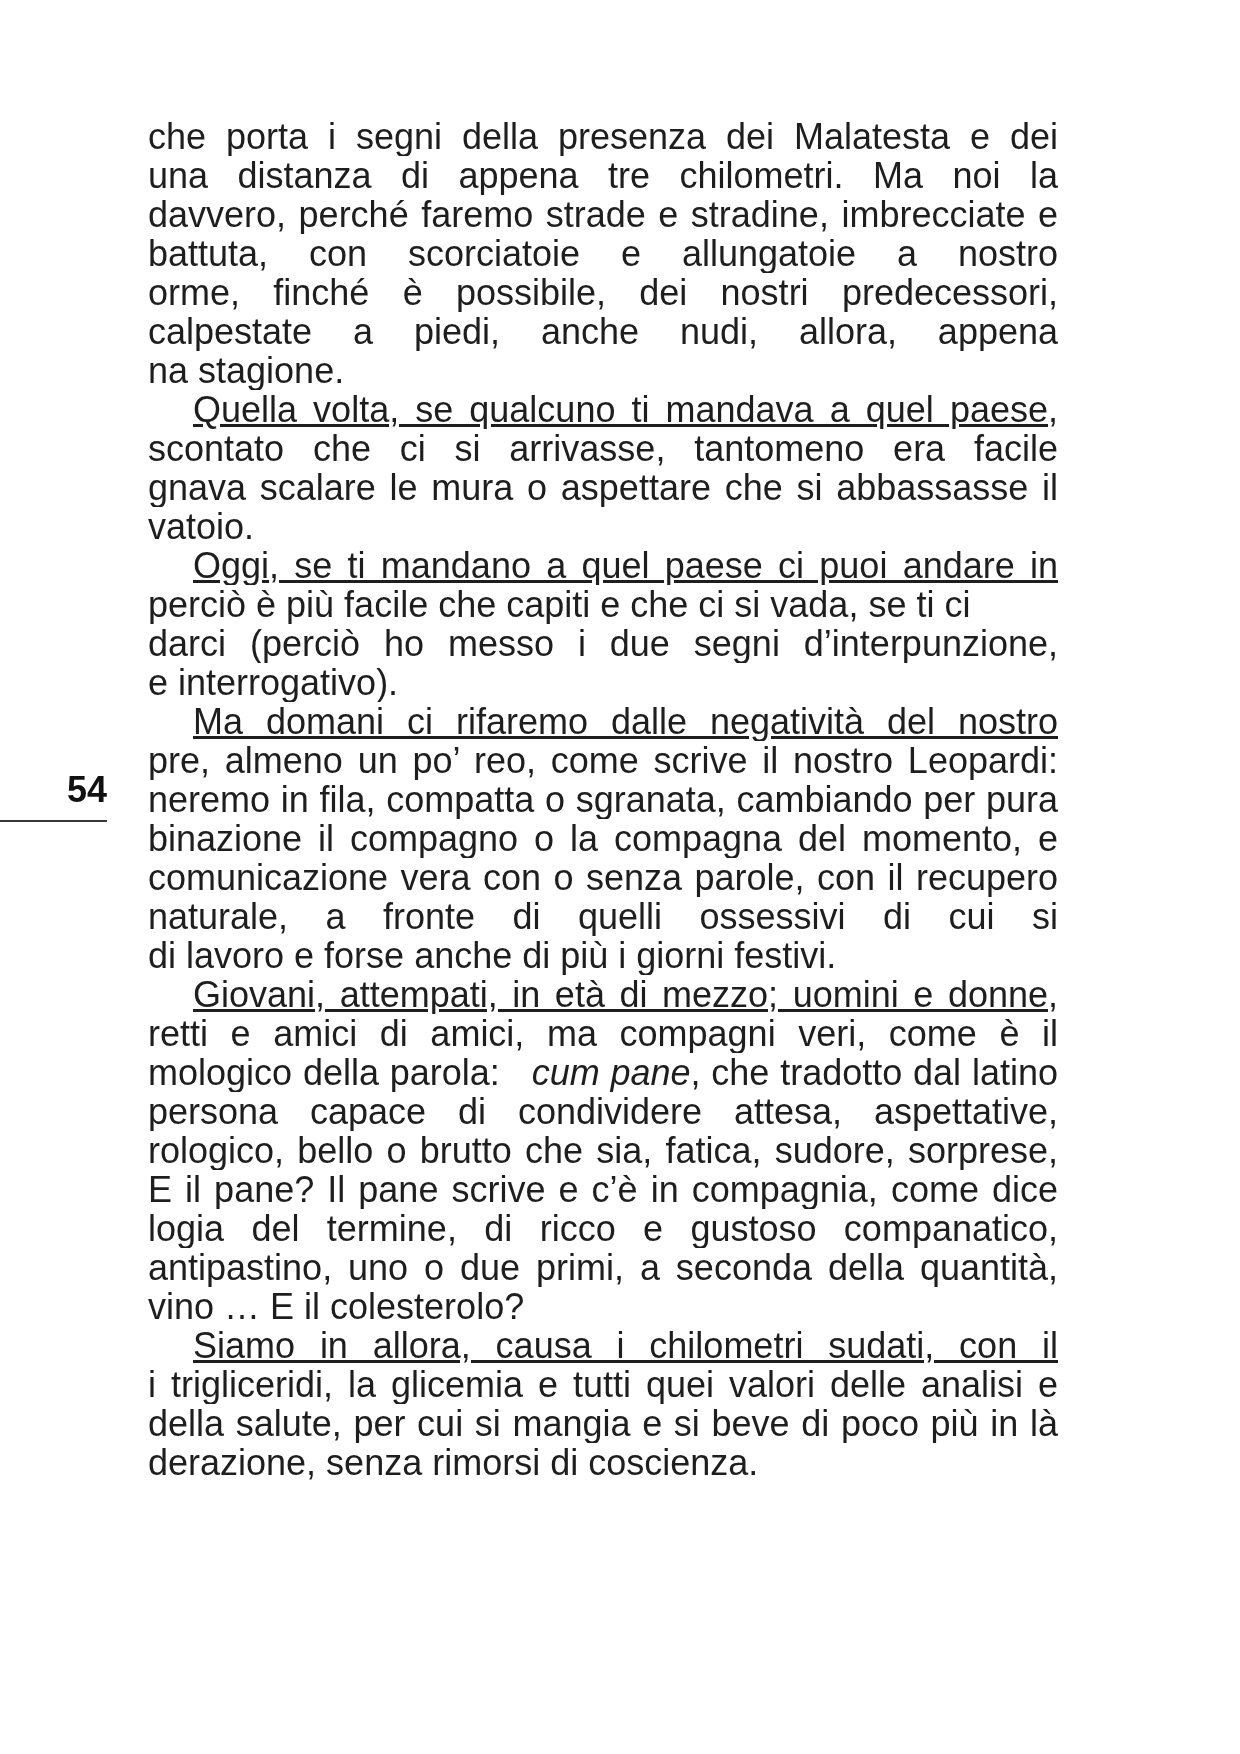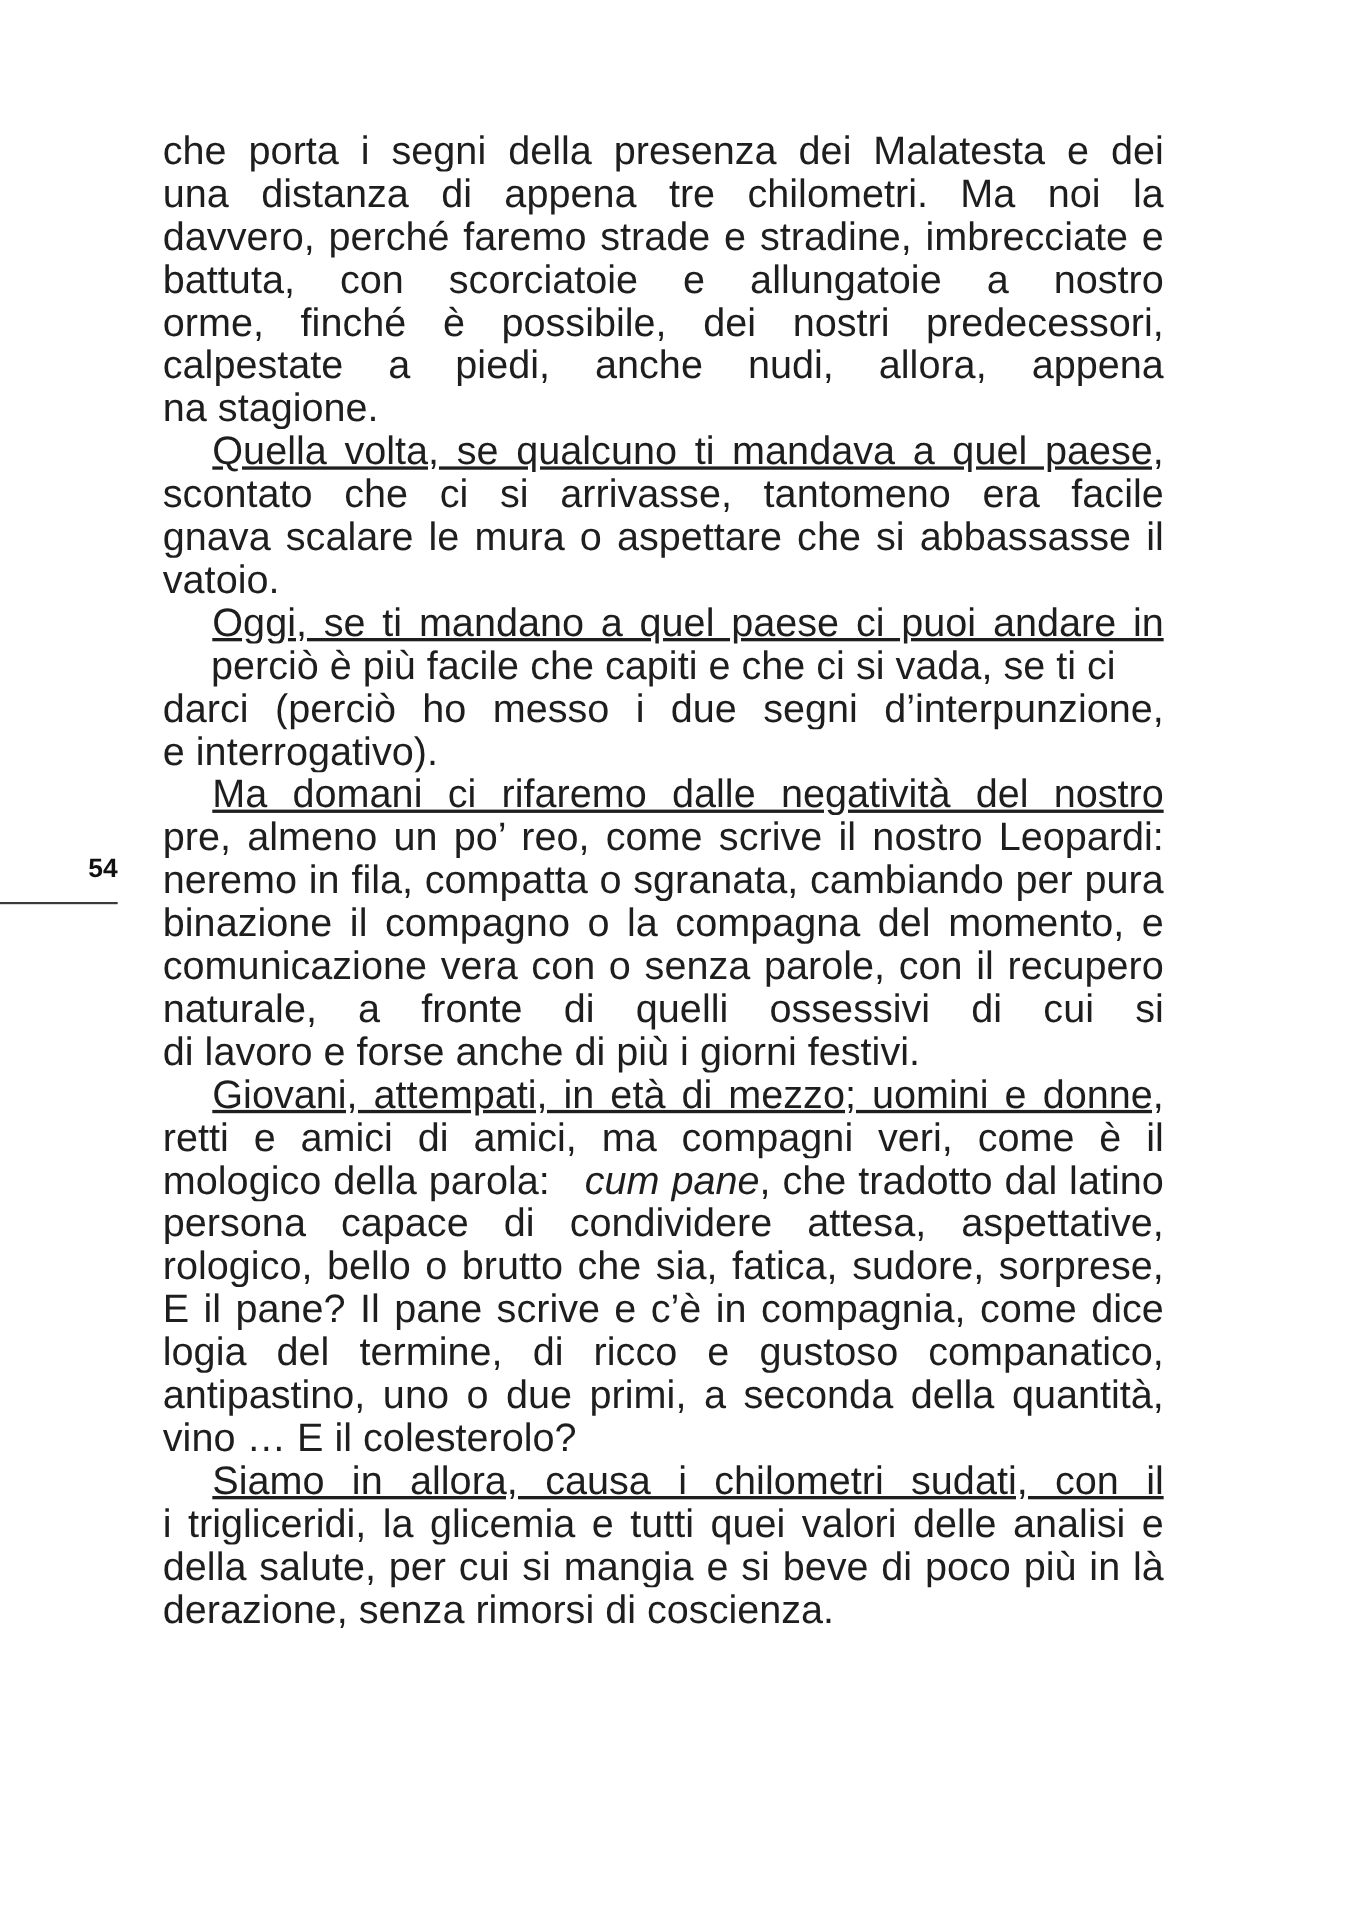--- a/index.html
+++ b/index.html
@@ -23,34 +23,34 @@
     line-height: 39px;
   }
   .line {
     text-align: justify;
     text-align-last: justify;
     -moz-text-align-last: justify;
     height: 39px;
     overflow: hidden;
   }
   .line.final {
-    text-align: center;
+    text-align: left;
     text-align-last: left;
     -moz-text-align-last: left;
   }
   .line.indent { text-indent: 45px; text-decoration: underline; }
   .italic { font-style: italic; margin-left: 21px; }
   .page-number {
     position: absolute;
     left: 0;
     top: 775px;
     width: 107px;
     text-align: right;
     font-weight: bold;
-    font-size: 24px;
+    font-size: 36px;
     line-height: 30px;
     color: #111111;
   }
   .margin-rule {
     position: absolute;
     left: 0;
     top: 820px;
     width: 107px;
     height: 2px;
     background: #3a3a3a;

